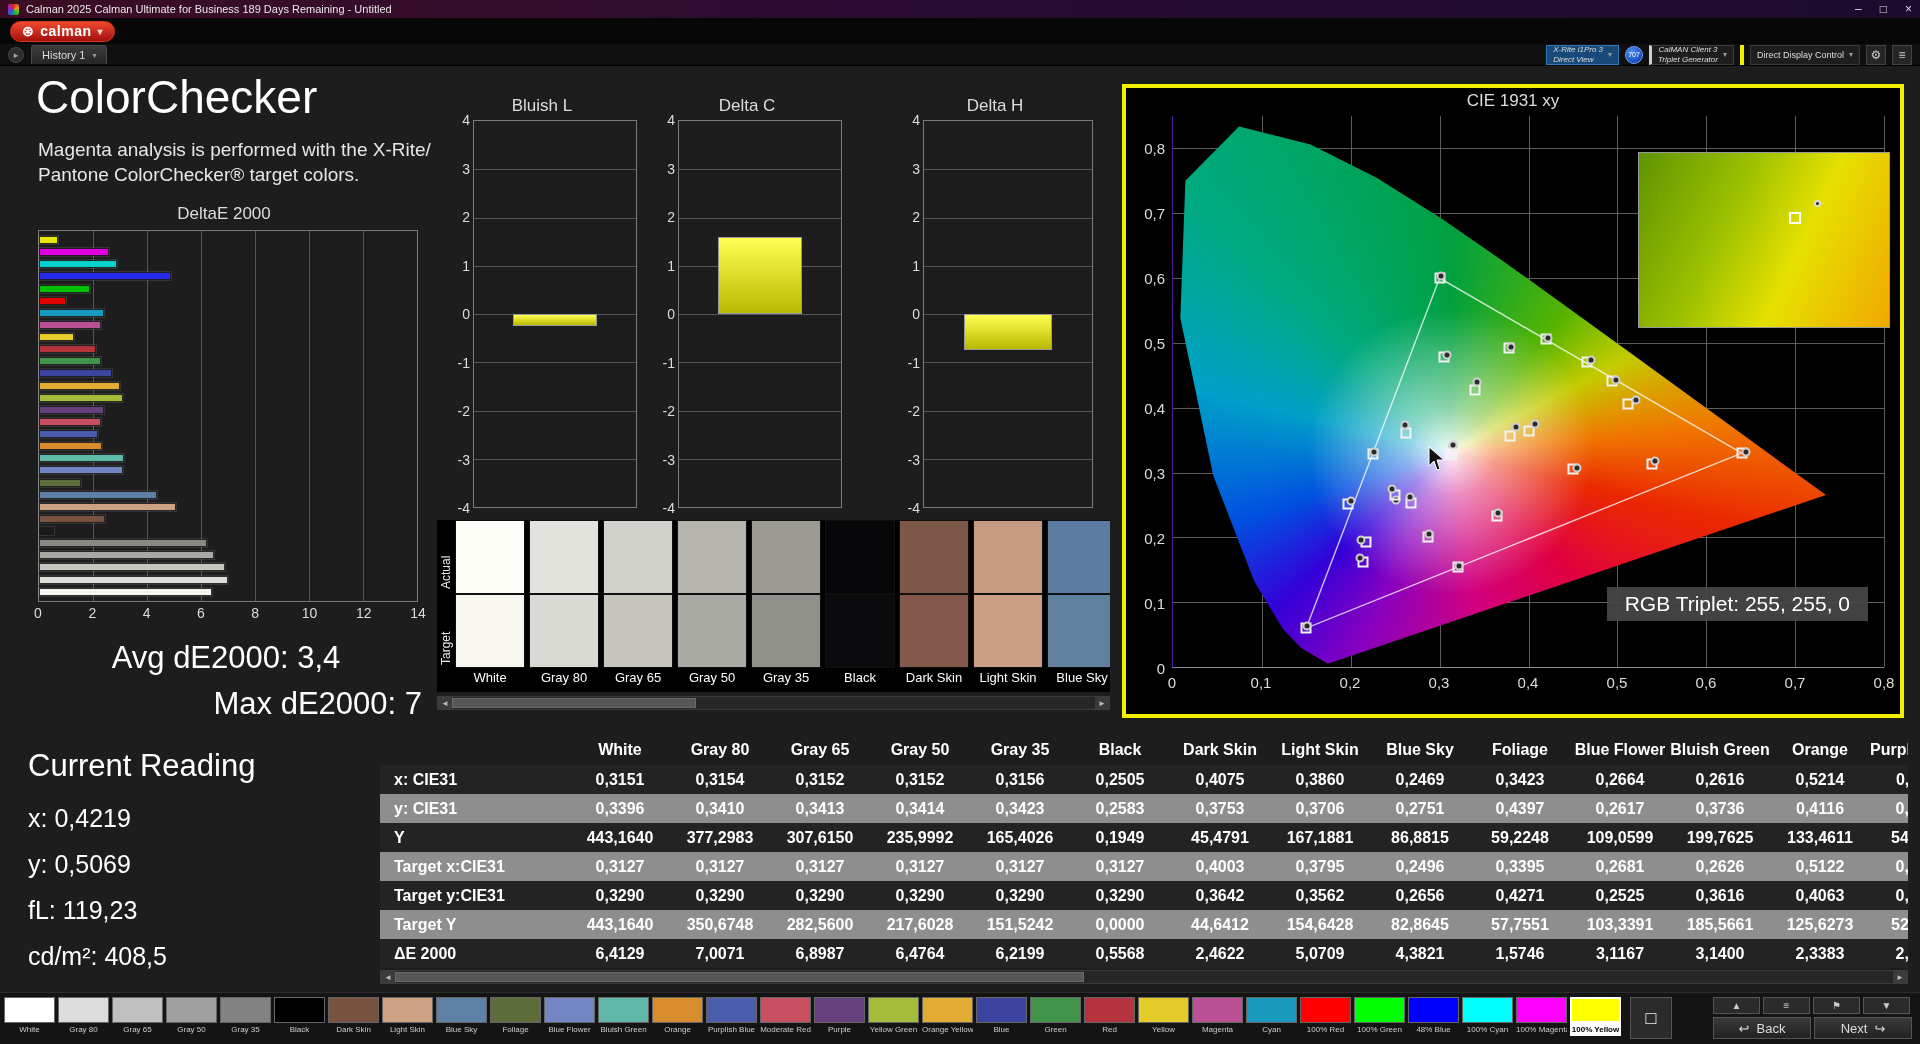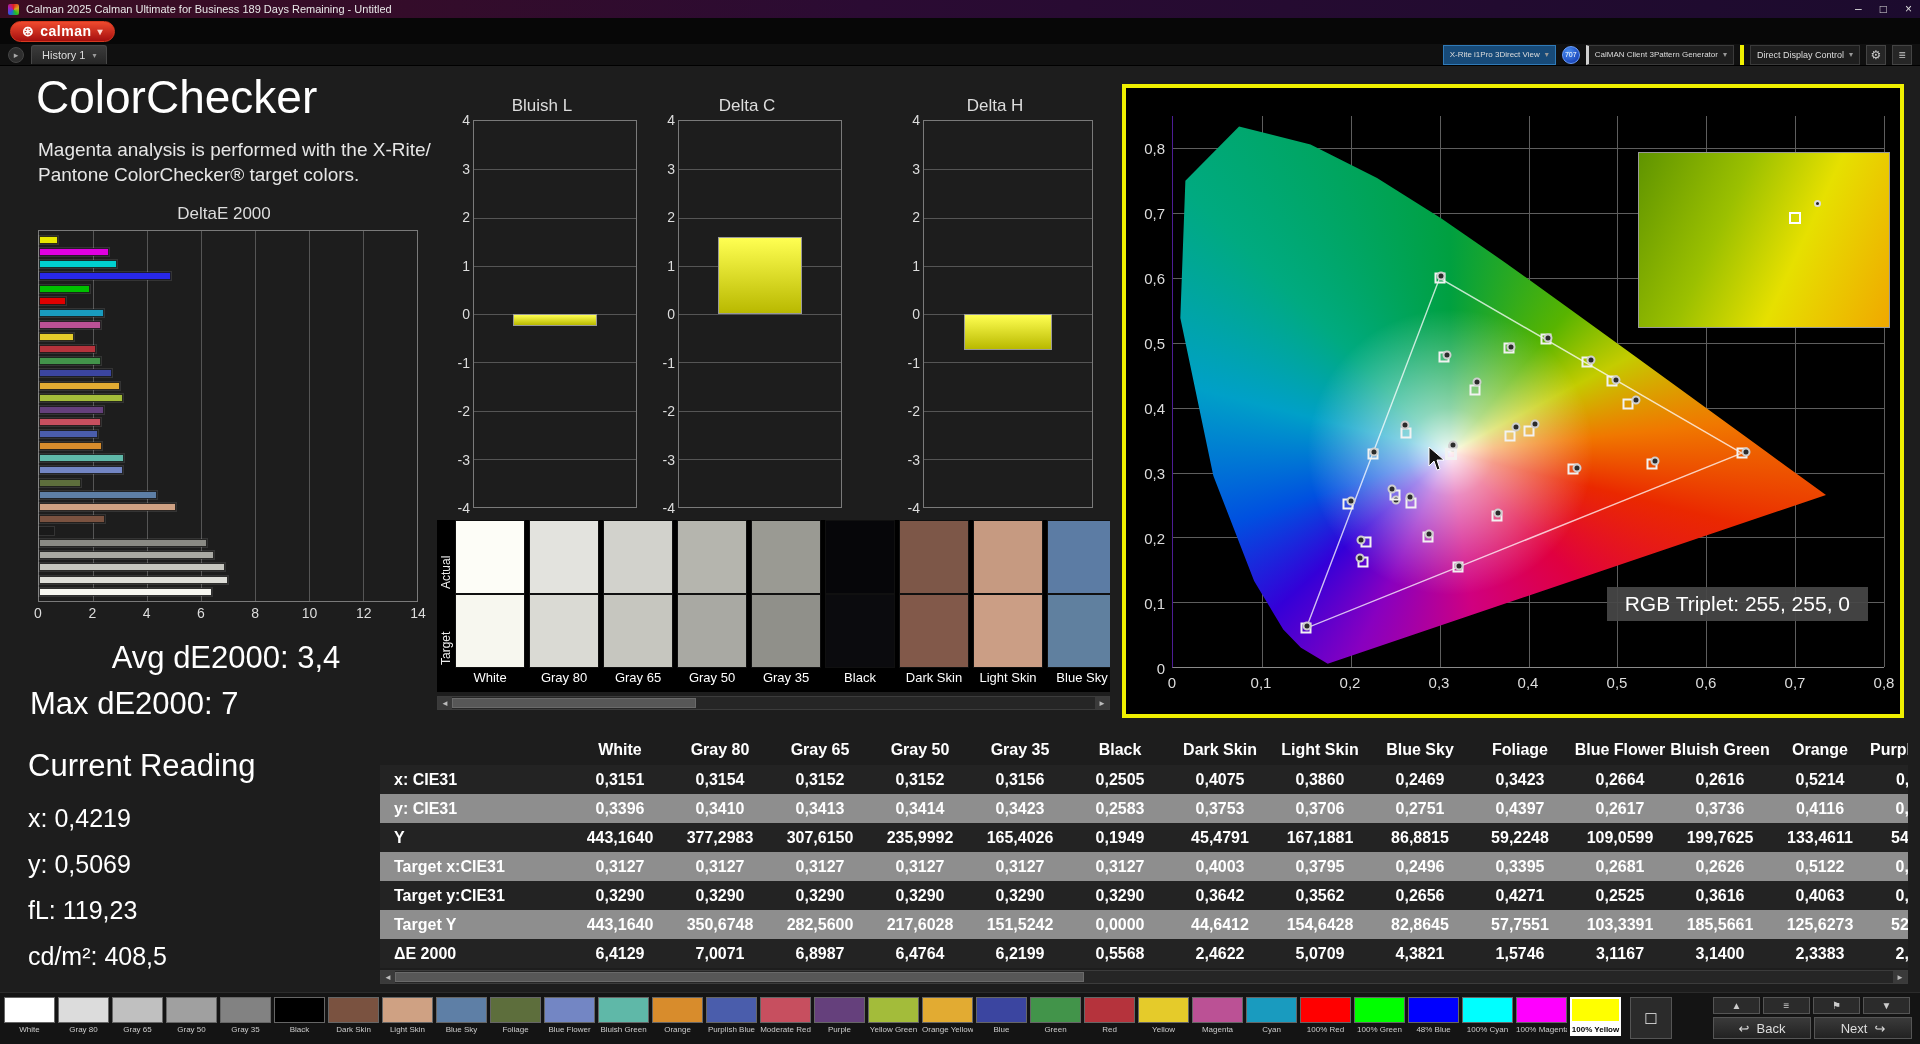--- a/index.html
+++ b/index.html
@@ -28,21 +28,21 @@
     border-bottom:1px solid #000; display:flex; align-items:center; padding:0 8px; gap:7px; }
   .tab-scroll { width:16px; height:16px; border-radius:50%; background:#2e2e2e; border:1px solid #444;
     color:#aaa; font-size:9px; display:flex; align-items:center; justify-content:center; }
   .tab { height:19px; background:linear-gradient(180deg,#3b3b3b,#262626); border:1px solid #474747;
     border-bottom:none; border-radius:3px 3px 0 0; color:#ddd; font-size:11px;
     display:flex; align-items:center; gap:7px; padding:0 10px; }
   .tab .caret { font-size:8px; color:#999; }
   .tb-right { margin-left:auto; display:flex; align-items:center; gap:6px; }
   .drop { height:20px; background:#1e1e1e; border:1px solid #3a3a3a; color:#ddd;
     display:flex; align-items:center; gap:5px; padding:0 6px; font-size:8px; }
-  .drop .two { display:flex; flex-direction:row; line-height:1.2; }
+  .drop .two { display:flex; flex-direction:column; line-height:1.2;font-style:italic; }
   .drop .caret { font-size:8px; color:#999; }
   .drop.meter { background:#174a78; border-color:#2f7ab8; }
   .drop.gen { border-left:3px solid #cfcfcf;text-align:center; }
   .badge { width:18px; height:18px; border-radius:50%;
     background:radial-gradient(circle at 35% 30%,#4a8ef0,#0a2ea8);
     border:1px solid #6aa0ff; color:#fff; font-size:7px;
     display:flex; align-items:center; justify-content:center; }
   .yellow-strip { width:4px; height:20px; background:#f0f000; }
   .gearbtn { width:20px; height:20px; background:#262626; border:1px solid #444; color:#ccc;
     font-size:12px; display:flex; align-items:center; justify-content:center; }
@@ -51,21 +51,21 @@
   .cc-title { position:absolute; left:36px; top:70px; font-size:46px; color:#fff; }
   .cc-sub { position:absolute; left:38px; top:138px; width:402px; font-size:19px; color:#e6e6e6; line-height:1.3; }
   .de2000 { position:absolute; left:30px; top:204px; width:388px; }
   .de-title { text-align:center; font-size:17px; color:#ddd; margin-bottom:6px; }
   .de-plot { position:relative; height:372px; border:1px solid #7a7a7a; margin-left:8px; }
   .de-bars { position:absolute; inset:0; display:flex; flex-direction:column;
     justify-content:space-around; padding:3px 0; z-index:2; }
   .de-bar { height:8px; border:1px solid rgba(25,25,25,.9); box-shadow:0 0 0 1px rgba(255,255,255,.10); }
   .de-xlabels { position:relative; height:20px; margin-left:8px; margin-top:3px; font-size:14px; color:#ddd; }
   .avg-line { position:absolute; left:30px; top:640px; width:392px; text-align:center; font-size:31px; color:#fff; }
-  .max-line { position:absolute; left:30px; top:686px; width:392px; text-align:left; font-size:31px; color:#fff; }
+  .max-line { position:absolute; left:30px; top:686px; width:392px; text-align:right; font-size:31px; color:#fff; }
   .cur-title { position:absolute; left:28px; top:748px; font-size:31px; color:#fff; }
   .reading { position:absolute; left:28px; font-size:25px; color:#fff; }
 
   
   .vline { position:absolute; top:0; bottom:0; width:1px; background:#555; }
   .hline { position:absolute; left:0; right:0; height:1px; background:#555; }
   .axis-num { position:absolute; }
   .axis-num.x { transform:translateX(-50%); top:0; }
   .axis-num.y { transform:translateY(-50%); right:3px; }
 
@@ -194,21 +194,21 @@
       <span class="two">
         <span>X-Rite i1Pro 3</span>
         <span>Direct View</span>
       </span>
       <span class="caret">▾</span>
     </div>
     <div class="badge">707</div>
     <div class="drop gen">
       <span class="two">
         <span>CalMAN Client 3</span>
-        <span>Pattern Generator</span>
+        <span>Triplet Generator</span>
       </span>
       <span class="caret">▾</span>
     </div>
     <div class="yellow-strip"></div>
     <div class="drop">
       <span style="font-size:9px">Direct Display Control</span>
       <span class="caret">▾</span>
     </div>
     <div class="gearbtn">⚙</div>
     <div class="gearbtn">≡</div>
@@ -414,20 +414,21 @@
 </div>
 <div class="hscroll" style="left:437px; top:696px; width:673px; height:14px">
   <div class="hs-arrow">◄</div>
   <div class="hs-track">
       <div class="hs-thumb" style="left:0; width:38%"></div>
     </div>
   <div class="hs-arrow">►</div>
 </div>
 
 <div class="cie">
+  <div class="cie-title">CIE 1931 xy</div>
   <div class="cie-ylabels">
       <span class="axis-num y" style="top: 5.88235%;">0,8</span>
       <span class="axis-num y" style="top: 17.6471%;">0,7</span>
       <span class="axis-num y" style="top: 29.4118%;">0,6</span>
       <span class="axis-num y" style="top: 41.1765%;">0,5</span>
       <span class="axis-num y" style="top: 52.9412%;">0,4</span>
       <span class="axis-num y" style="top: 64.7059%;">0,3</span>
       <span class="axis-num y" style="top: 76.4706%;">0,2</span>
       <span class="axis-num y" style="top: 88.2353%;">0,1</span>
       <span class="axis-num y" style="top: 100%;">0</span>

